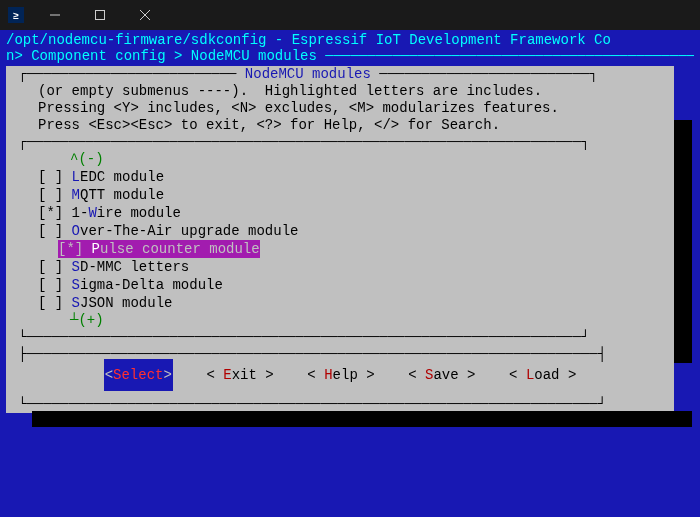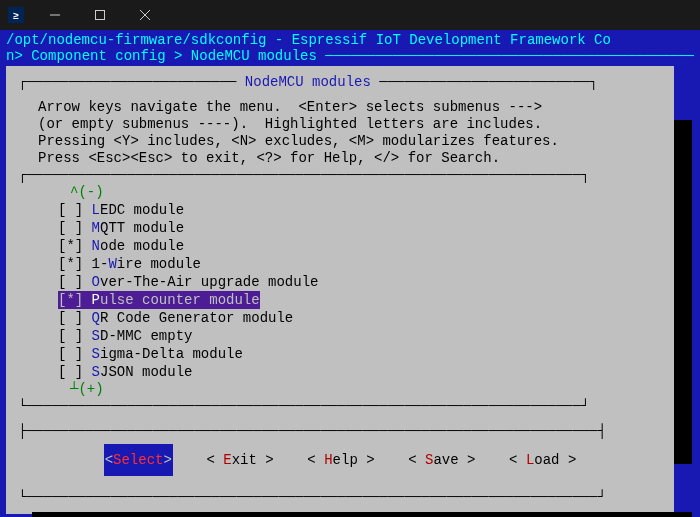--- a/index.html
+++ b/index.html
@@ -77,44 +77,45 @@
   .panel-box {
     padding: 0 12px;
     white-space: pre;
     line-height: 17px;
   }
 
   .box-top, .box-bottom {
     color: #000;
     white-space: pre;
     line-height: 17px;
-    padding: 8px 12px;
+    padding: 0 12px;
     font-family: Liberation Mono, monospace;
   }
   .box-title-label {
     color: #1818b3;
     font-weight: normal;
   }
 
   .help-text {
     padding: 0 32px;
     white-space: pre-wrap;
     line-height: 17px;
   }
 
   .module-list {
-    padding-left: 52px;
+    padding-left: 32px;
     line-height: 18px;
   }
   .module-row { white-space: pre; }
   .hotkey { color: #1818b3; }
   .selected-row {
-    background: #4c1d95;
+    background: #a21caf;
     color: #c0c0c0;
     display: inline-block;
+    margin-left: 20px;
   }
   .selected-row .hotkey { color: #ffffff; }
 
   .indicator-top {
     color: #008000;
     padding-left: 64px;
     line-height: 17px;
   }
   .indicator-bot {
     color: #008000;
@@ -180,37 +181,34 @@
 </div>
 
 <div class="terminal">
 
   <div class="header-line">/opt/nodemcu-firmware/sdkconfig - Espressif IoT Development Framework Co</div>
   <div class="header-line breadcrumb-wrap"><span>n&gt; </span><span>Component config</span><span> &gt; </span><span>NodeMCU modules</span><span> ──────────────────────────────────────────────</span></div>
 
   <div style="position:relative; margin-top: 2px;">
     <div class="panel" style="margin-right:20px;">
       <div class="box-top">┌───────────────────────── <span class="box-title-label">NodeMCU modules</span> ─────────────────────────┐</div>
-      <div class="help-text">Arrow keys navigate the menu.  &lt;Enter&gt; selects submenus ---&gt;</div>
       <div class="help-text">(or empty submenus ----).  Highlighted letters are includes.</div>
       <div class="help-text">Pressing &lt;Y&gt; includes, &lt;N&gt; excludes, &lt;M&gt; modularizes features.</div>
       <div class="help-text">Press &lt;Esc&gt;&lt;Esc&gt; to exit, &lt;?&gt; for Help, &lt;/&gt; for Search.</div>
 
       <div class="panel-box">┌──────────────────────────────────────────────────────────────────┐</div>
       <div class="indicator-top">^(-)</div>
 
       <div class="module-list" id="module-list">
           <div class="module-row"><span><span>[ ] </span><span class="hotkey">L</span><span>EDC module</span></span></div>
           <div class="module-row"><span><span>[ ] </span><span class="hotkey">M</span><span>QTT module</span></span></div>
-          <div class="module-row"><span><span>[*] </span><span class="hotkey">N</span><span>ode module</span></span></div>
           <div class="module-row"><span><span>[*] </span><span>1-</span><span class="hotkey">W</span><span>ire module</span></span></div>
           <div class="module-row"><span><span>[ ] </span><span class="hotkey">O</span><span>ver-The-Air upgrade module</span></span></div>
           <div class="module-row"><span class="selected-row"><span>[*] </span><span class="hotkey">P</span><span>ulse counter module</span></span></div>
-          <div class="module-row"><span><span>[ ] </span><span class="hotkey">Q</span><span>R Code Generator module</span></span></div>
-          <div class="module-row"><span><span>[ ] </span><span class="hotkey">S</span><span>D-MMC empty</span></span></div>
+          <div class="module-row"><span><span>[ ] </span><span class="hotkey">S</span><span>D-MMC letters</span></span></div>
           <div class="module-row"><span><span>[ ] </span><span class="hotkey">S</span><span>igma-Delta module</span></span></div>
           <div class="module-row"><span><span>[ ] </span><span class="hotkey">S</span><span>JSON module</span></span></div>
         </div>
 
       <div class="indicator-bot">┴(+)</div>
       <div class="panel-box">└──────────────────────────────────────────────────────────────────┘</div>
       <div class="box-bottom">├────────────────────────────────────────────────────────────────────┤</div>
 
       <div class="button-bar">    <span class="btn-sel"><span class="lt">&lt;</span><span>Select</span><span class="gt">&gt;</span></span>    <span class="btn-plain">&lt; <span class="hk">E</span><span>xit</span> &gt;</span>    <span class="btn-plain">&lt; <span class="hk">H</span><span>elp</span> &gt;</span>    <span class="btn-plain">&lt; <span class="hk">S</span><span>ave</span> &gt;</span>    <span class="btn-plain">&lt; <span class="hk">L</span><span>oad</span> &gt;</span>    </div>
       <div class="box-bottom">└────────────────────────────────────────────────────────────────────┘</div>

